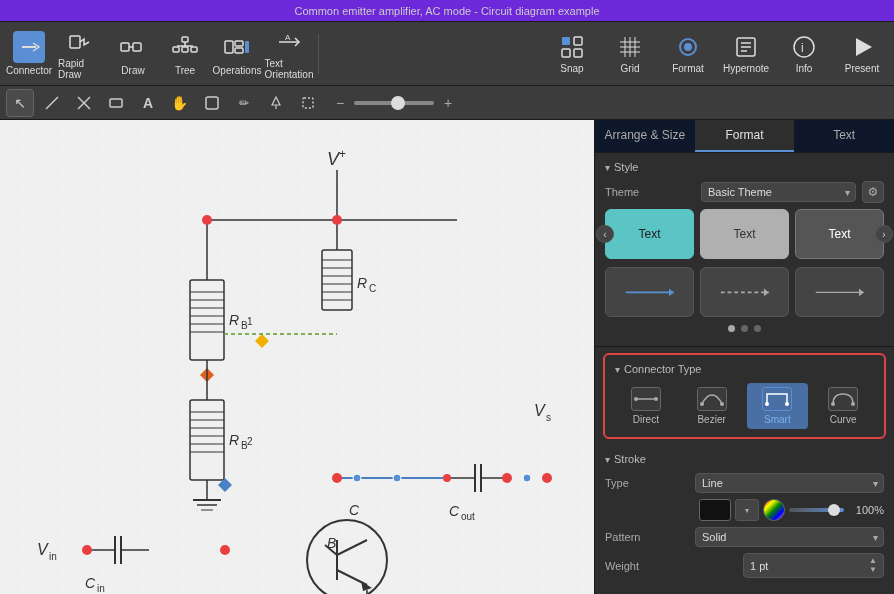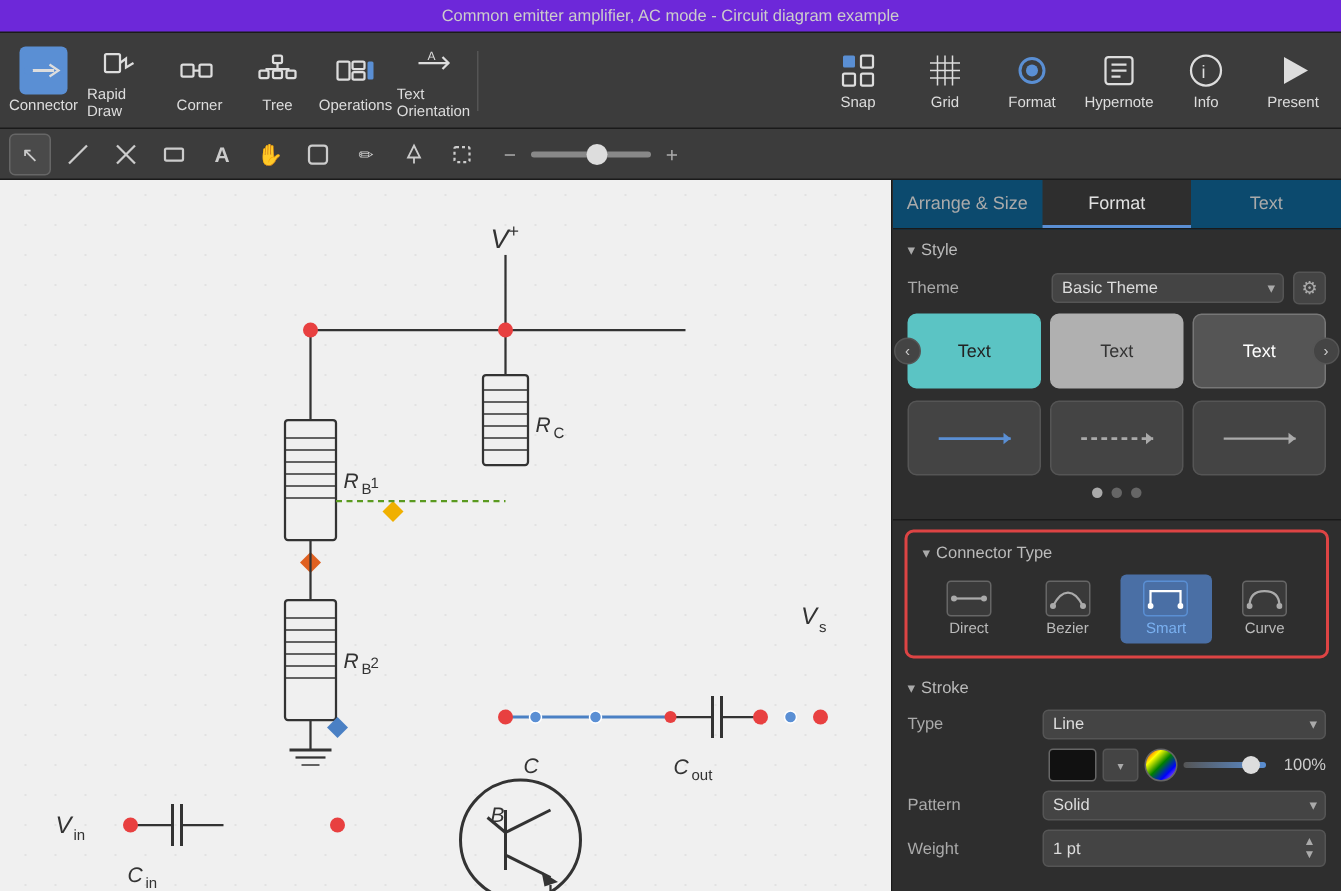--- a/index.html
+++ b/index.html
@@ -121,21 +121,21 @@
       background: #2e2e2e;
       border-left: 1px solid #1a1a1a;
       display: flex;
       flex-direction: column;
       overflow-y: auto;
     }
 
     
     #panel-tabs {
       display: flex;
-      background: #0c4a6e;
+      background: #0f172a;
       border-bottom: 1px solid #1a1a1a;
     }
     .panel-tab {
       flex: 1;
       text-align: center;
       padding: 8px 4px;
       cursor: pointer;
       font-size: 12px;
       color: #aaa;
       border-bottom: 2px solid transparent;
@@ -344,21 +344,21 @@
       position: absolute; right: 4px; top: -4px;
     }
     .stroke-pct { font-size: 11px; color: #ccc; white-space: nowrap; }
 
     .dropdown-row {
       display: flex; align-items: center; margin-bottom: 6px;
     }
     .dropdown-label { width: 90px; font-size: 11px; color: #aaa; }
 
     .weight-row {
-      display: flex; align-items: center; margin-bottom: 22px;
+      display: flex; align-items: center; margin-bottom: 22px; gap: 48px;
     }
     .weight-input {
       flex: 1;
       background: #444; border: 1px solid #555; border-radius: 4px;
       padding: 3px 6px; font-size: 11px; color: #ddd;
       display: flex; align-items: center; justify-content: space-between;
     }
     .stepper { display: flex; flex-direction: column; gap: 1px; }
     .step-btn { font-size: 8px; color: #aaa; cursor: pointer; line-height: 1; }
   </style>
@@ -394,21 +394,21 @@
   </div>
 
   <div class="toolbar-btn">
     <div class="icon-box">
       <svg width="28" height="28" viewBox="0 0 28 28">
         <rect x="2" y="10" width="8" height="8" rx="1" fill="none" stroke="#ddd" stroke-width="1.5"></rect>
         <line x1="10" y1="14" x2="14" y2="14" stroke="#ddd" stroke-width="1.5"></line>
         <rect x="14" y="10" width="8" height="8" rx="1" fill="none" stroke="#ddd" stroke-width="1.5"></rect>
       </svg>
     </div>
-    <span>Corner</span>
+    <span>Draw</span>
   </div>
 
   <div class="toolbar-btn">
     <div class="icon-box">
       <svg width="28" height="28" viewBox="0 0 28 28">
         <rect x="11" y="4" width="6" height="5" rx="1" fill="none" stroke="#ddd" stroke-width="1.5"></rect>
         <line x1="14" y1="9" x2="14" y2="13" stroke="#ddd" stroke-width="1.5"></line>
         <line x1="6" y1="13" x2="22" y2="13" stroke="#ddd" stroke-width="1.5"></line>
         <rect x="2" y="14" width="6" height="5" rx="1" fill="none" stroke="#ddd" stroke-width="1.5"></rect>
         <rect x="11" y="14" width="6" height="5" rx="1" fill="none" stroke="#ddd" stroke-width="1.5"></rect>

